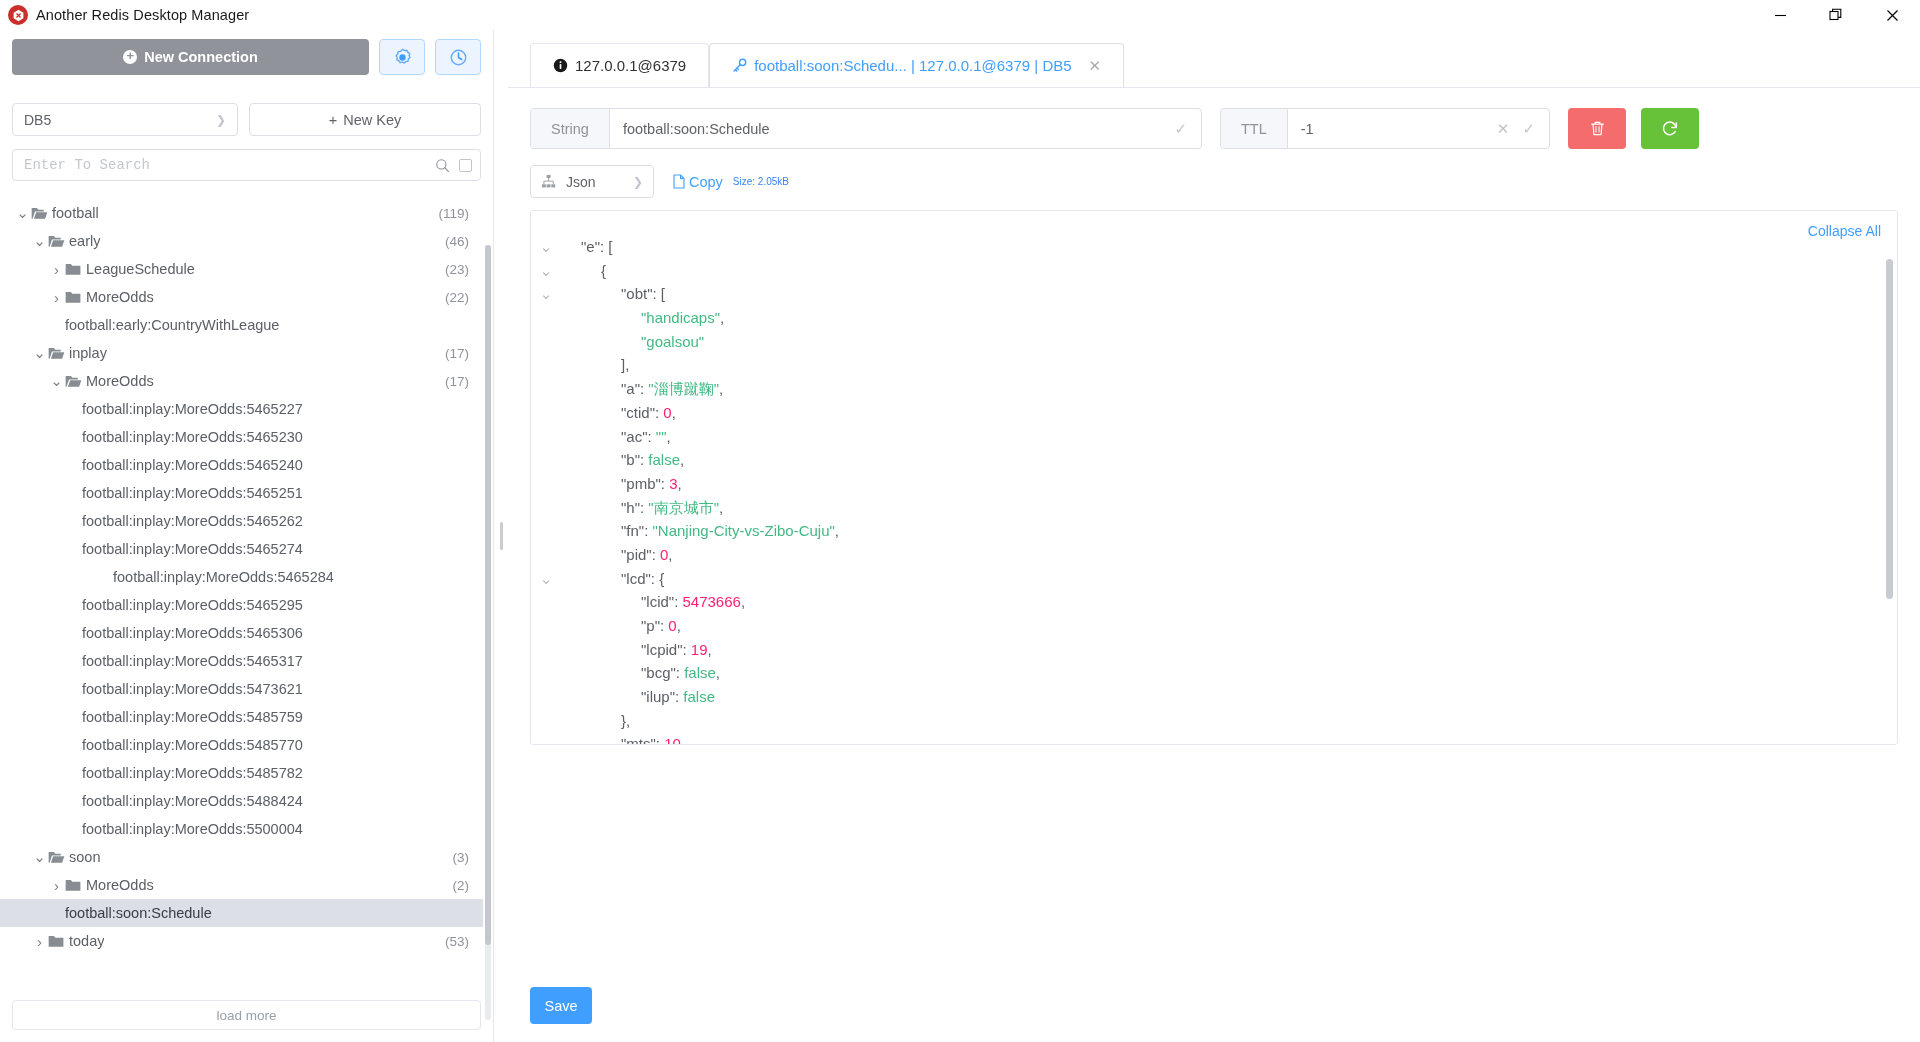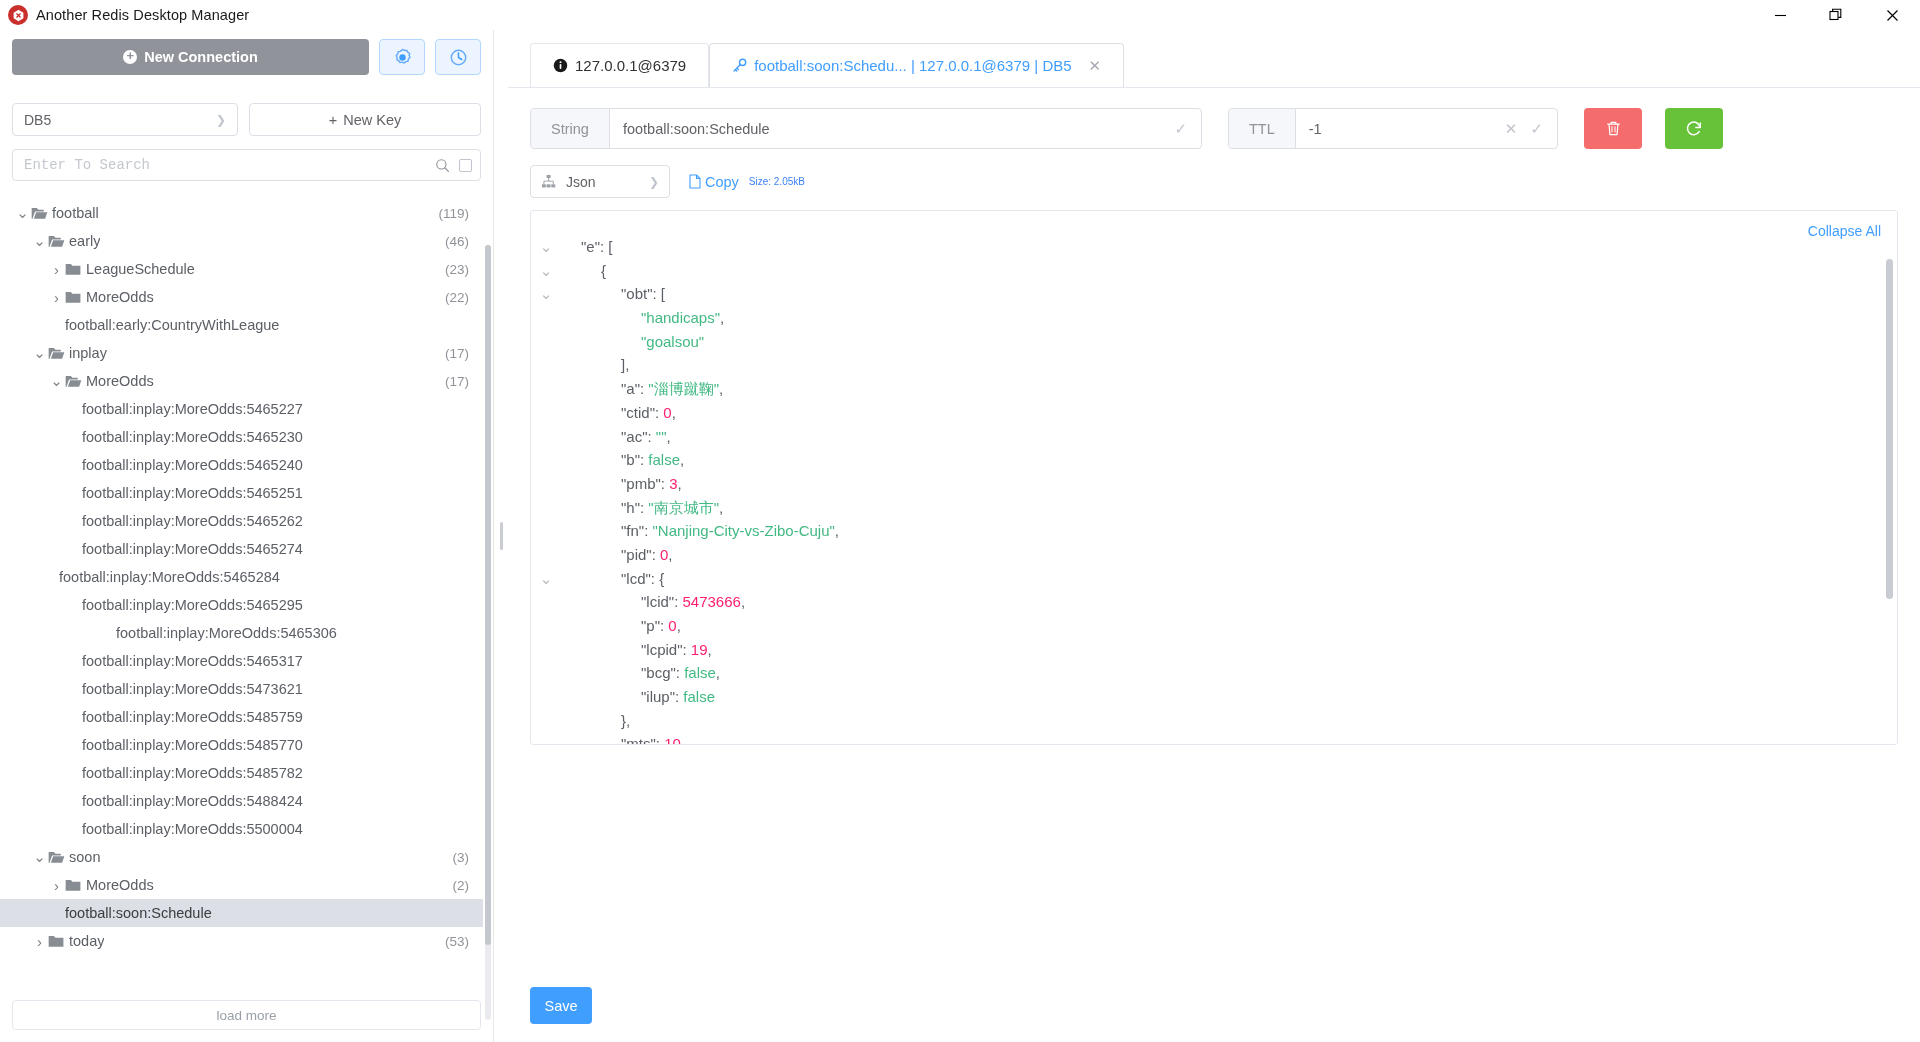--- a/index.html
+++ b/index.html
@@ -144,21 +144,21 @@
     padding: 0 22px; font-size: 15px; border: 1px solid #e4e7ed;
     border-bottom: none; background: #fff; color: #303133;
     cursor: pointer; white-space: nowrap;
     border-top-left-radius: 4px; border-top-right-radius: 4px;
   }
   .tab.active { color: #409eff; border-color: #dcdfe6; }
   .tab .tab-close {
     margin-left: 10px; color: #a8abb2; font-size: 15px; line-height: 1;
   }
 
-  .keybar { display: flex; align-items: center; gap: 8px; padding: 20px 22px 0 22px; }
+  .keybar { display: flex; align-items: center; gap: 0; padding: 20px 22px 0 22px; }
   .field {
     display: flex; align-items: center; height: 41px;
     border: 1px solid #dcdfe6; border-radius: 4px; background: #fff;
   }
   .field .prefix {
     height: 100%; display: flex; align-items: center; padding: 0 20px;
     background: #f5f7fa; border-right: 1px solid #dcdfe6;
     color: #909399; font-size: 14.5px;
     border-top-left-radius: 4px; border-bottom-left-radius: 4px;
   }
@@ -182,21 +182,21 @@
     cursor: pointer; margin-left: 18px;
   }
   .act-btn.del { background: #f56c6c; }
   .act-btn.refresh { background: #67c23a; margin-left: 15px; }
 
   .fmtbar {
     display: flex; align-items: center; gap: 10px;
     padding: 16px 22px 0 22px; font-size: 14px;
   }
   .fmt-select {
-    width: 140px; height: 33px; border: 1px solid #dcdfe6; border-radius: 4px;
+    width: 124px; height: 33px; border: 1px solid #dcdfe6; border-radius: 4px;
     display: flex; align-items: center; padding: 0 10px; gap: 10px;
     color: #606266; font-size: 14px; cursor: pointer; background: #fff; justify-content: space-between;
   }
   .fmt-select .caret { margin-left: auto; color: #c0c4cc; font-size: 12px; }
   .copy-link {
     display: flex; align-items: center; gap: 3px; color: #409eff;
     font-size: 14.5px; cursor: pointer; margin-left: 8px;
   }
   .size-text { color: #3b82f6; font-size: 10px; }
 
@@ -400,29 +400,29 @@
             <span class="tree-label">football:inplay:MoreOdds:5465251</span>
           </div>
           <div class="tree-row" style="padding-left: 65px;">
             <span class="twisty"></span>
             <span class="tree-label">football:inplay:MoreOdds:5465262</span>
           </div>
           <div class="tree-row" style="padding-left: 65px;">
             <span class="twisty"></span>
             <span class="tree-label">football:inplay:MoreOdds:5465274</span>
           </div>
-          <div class="tree-row" style="padding-left: 42px; text-align: right;">
+          <div class="tree-row" style="padding-left: 96px; text-align: right;">
             <span class="twisty"></span>
             <span class="tree-label">football:inplay:MoreOdds:5465284</span>
           </div>
           <div class="tree-row" style="padding-left: 65px;">
             <span class="twisty"></span>
             <span class="tree-label">football:inplay:MoreOdds:5465295</span>
           </div>
-          <div class="tree-row" style="padding-left: 99px; align-items: center;">
+          <div class="tree-row" style="padding-left: 65px; align-items: center;">
             <span class="twisty"></span>
             <span class="tree-label">football:inplay:MoreOdds:5465306</span>
           </div>
           <div class="tree-row" style="padding-left: 65px;">
             <span class="twisty"></span>
             <span class="tree-label">football:inplay:MoreOdds:5465317</span>
           </div>
           <div class="tree-row" style="padding-left: 65px;">
             <span class="twisty"></span>
             <span class="tree-label">football:inplay:MoreOdds:5473621</span>

